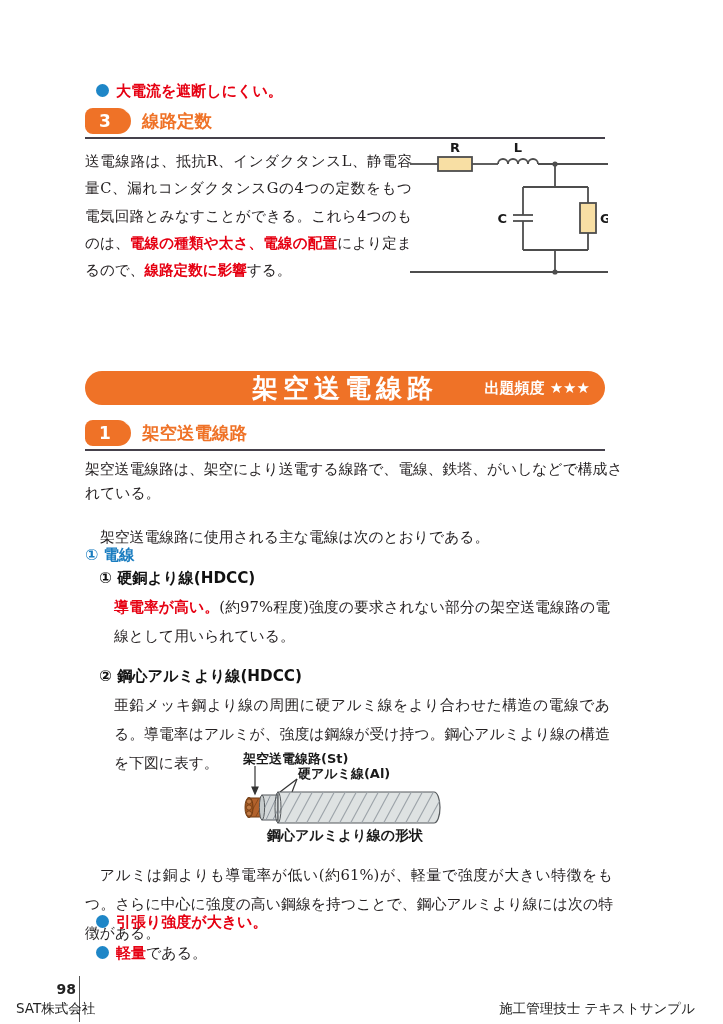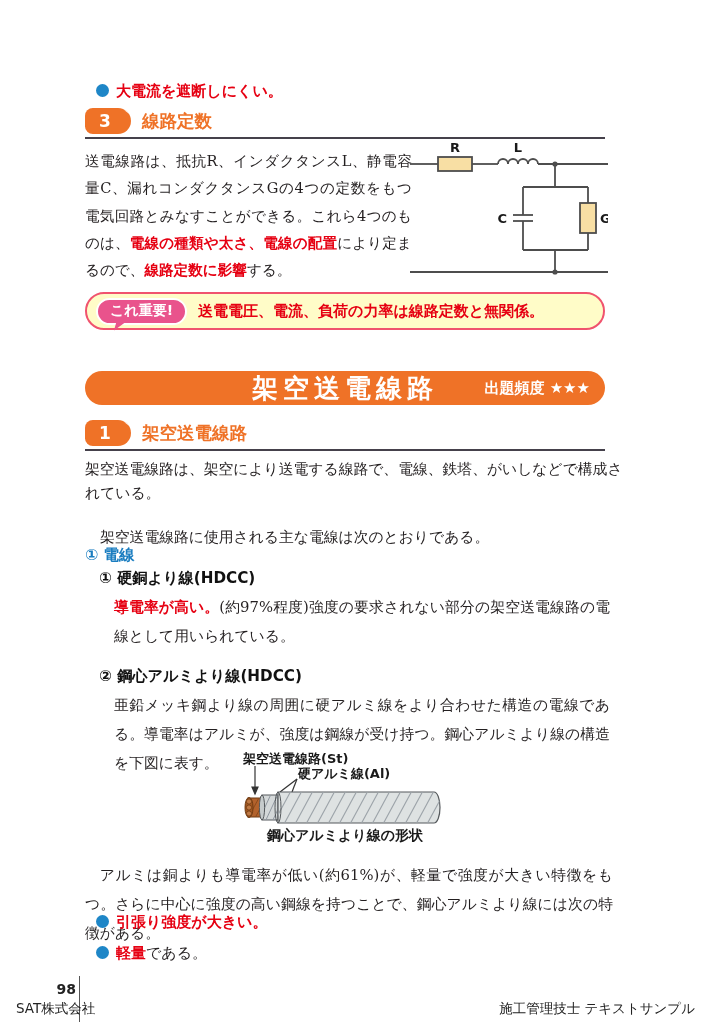--- a/index.html
+++ b/index.html
@@ -105,24 +105,20 @@
       <line x1="0" y1="132" x2="198" y2="132"></line>
     </g>
     <circle cx="145" cy="24" r="2.6" fill="#4d4d4d"></circle>
     <circle cx="145" cy="132" r="2.6" fill="#4d4d4d"></circle>
     <text x="45" y="12" font-size="13" font-weight="bold" fill="#1a1a1a" text-anchor="middle">R</text>
     <text x="108" y="12" font-size="13" font-weight="bold" fill="#1a1a1a" text-anchor="middle">L</text>
     <text x="97" y="83" font-size="13" font-weight="bold" fill="#1a1a1a" text-anchor="end">C</text>
     <text x="190" y="83" font-size="13" font-weight="bold" fill="#1a1a1a">G</text>
   </svg>
 
-  <div class="abs callout" style="left:85px; top:292px;">
-    <span class="callout-badge"><span>これ重要!</span></span>
-    <span class="callout-text">送電電圧、電流、負荷の力率は線路定数と無関係。</span>
-  </div>
 
   <div class="abs chapter-bar" style="left:85px; top:371px;">
     <span class="chapter-title">架空送電線路</span>
     <span class="chapter-freq">出題頻度 ★★★</span>
   </div>
 
   <div class="abs sec-head" style="left:85px; top:420px;">
     <span class="sec-badge">
         <span>1</span>
       </span>

